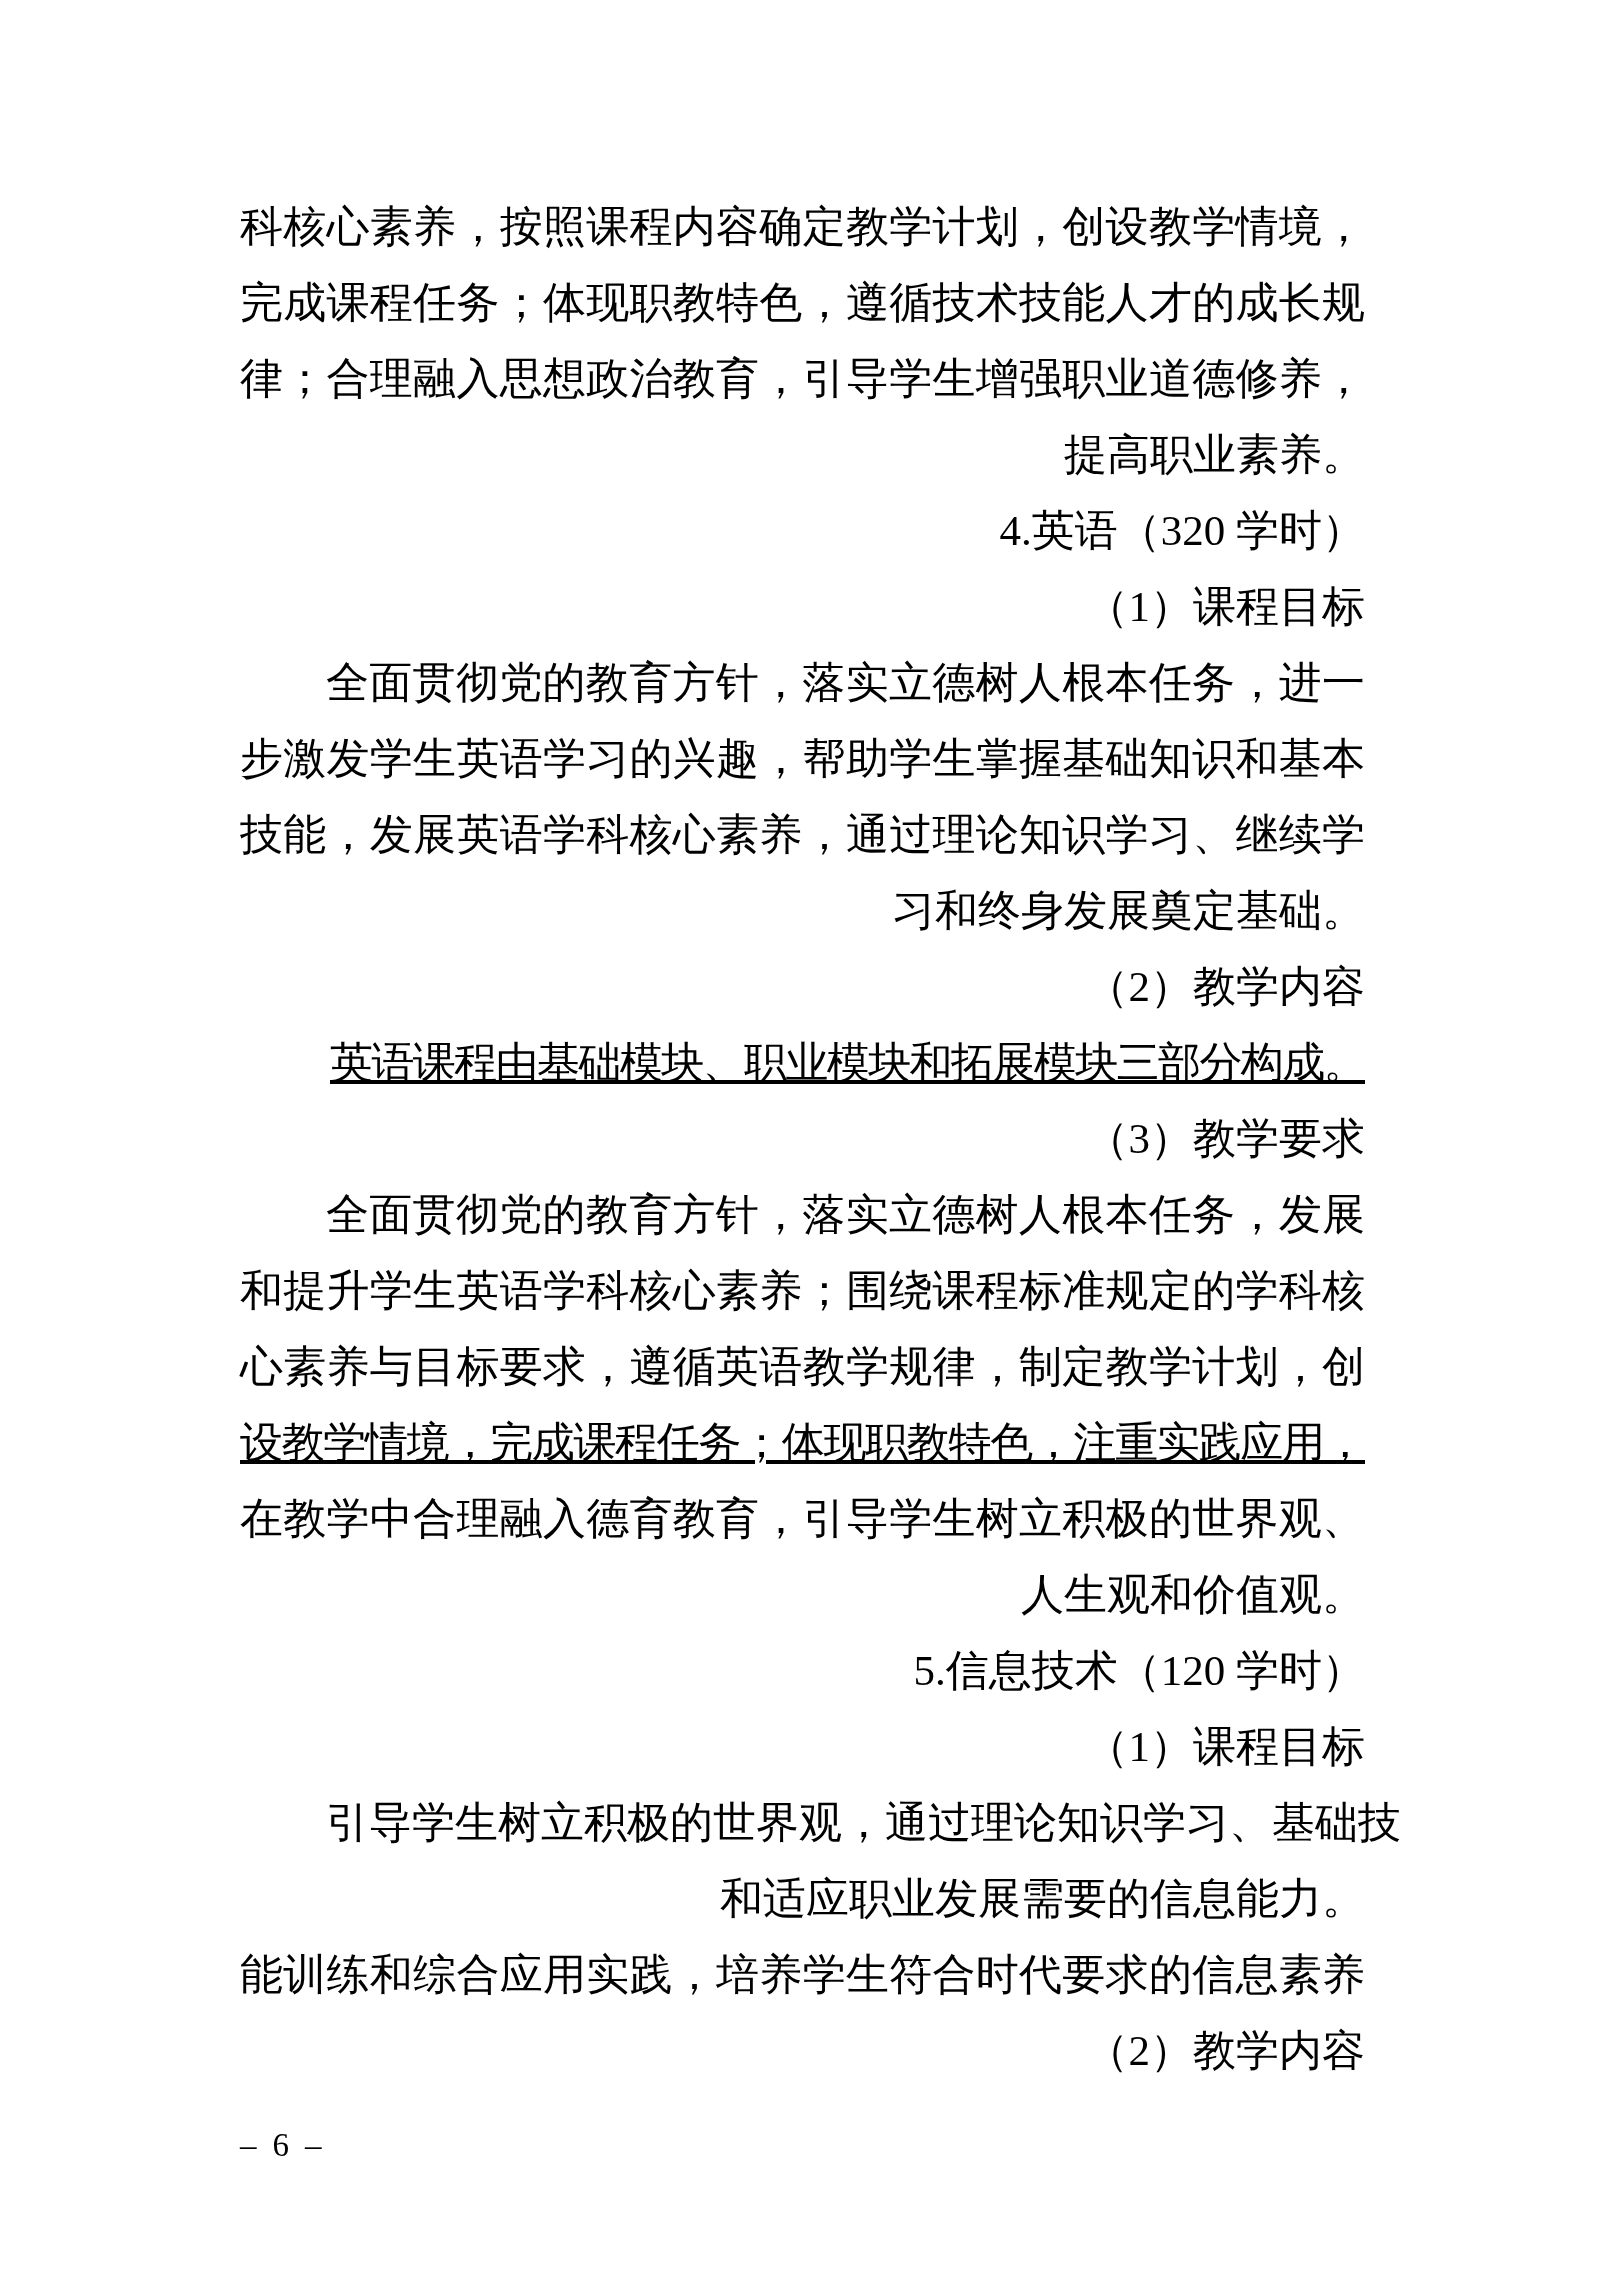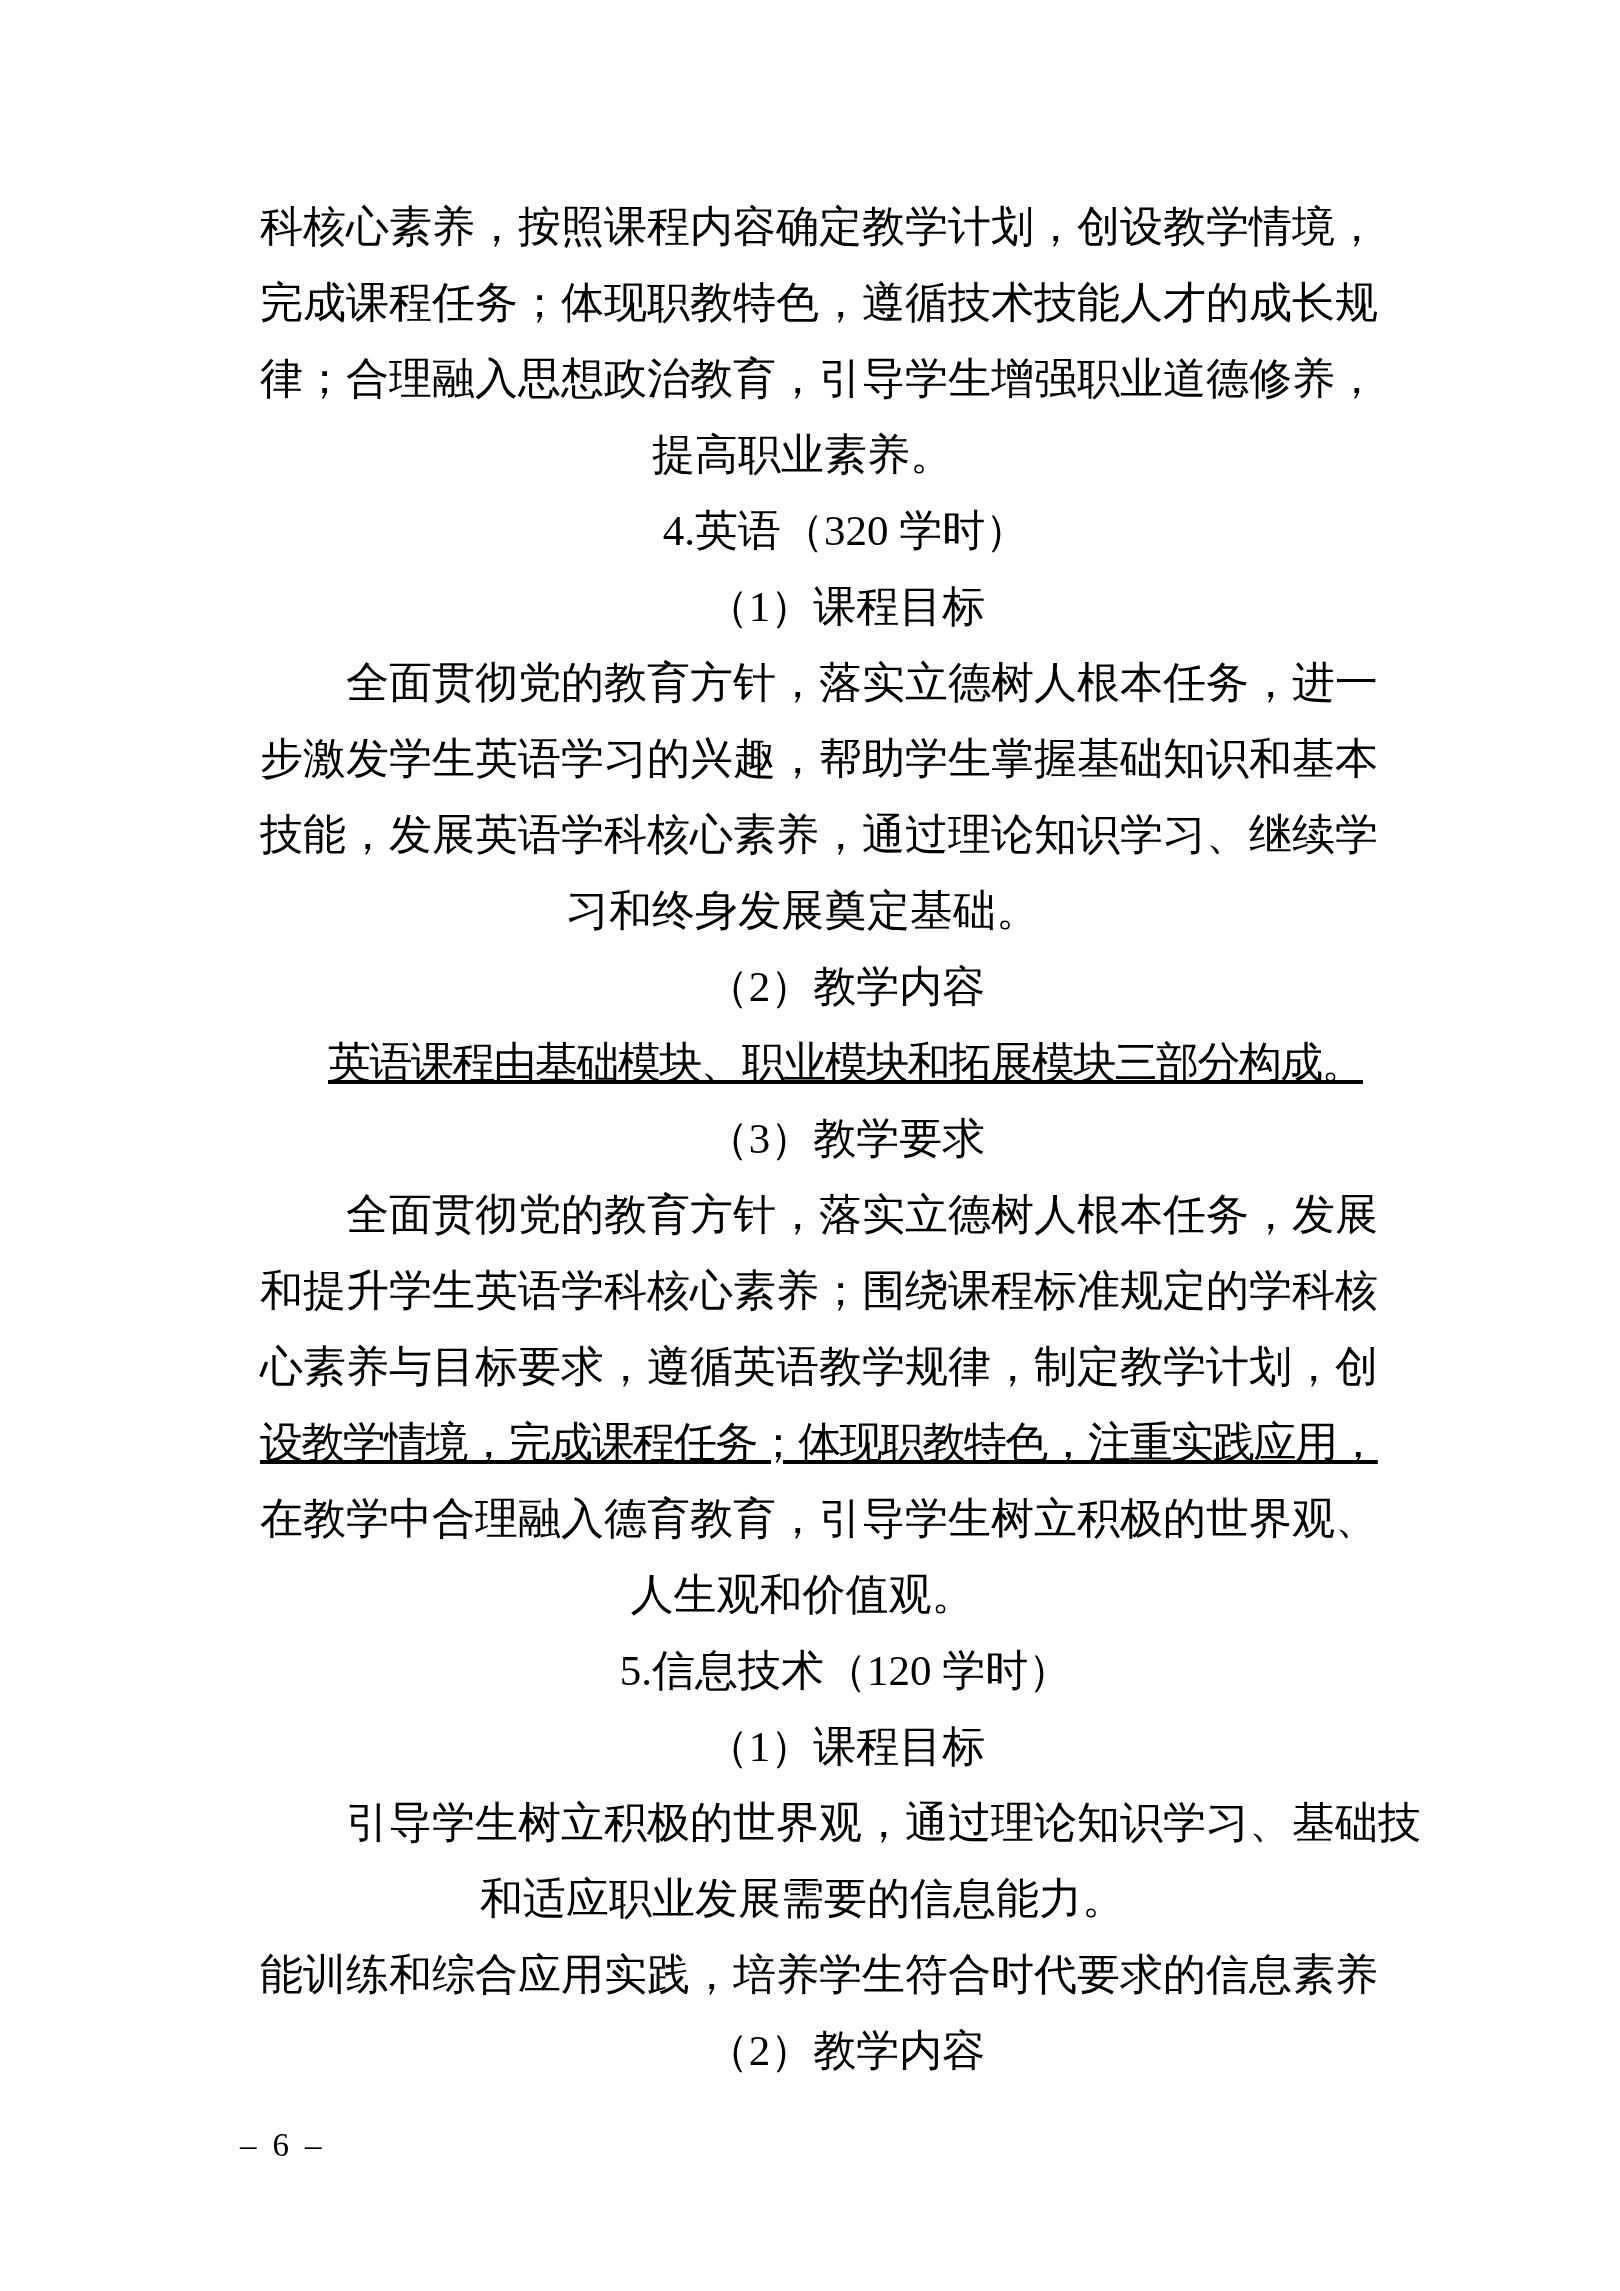--- a/index.html
+++ b/index.html
@@ -20,26 +20,25 @@
     position: absolute;
     left: 240px;
     top: 189px;
     width: 1125px;
   }
   .line {
     height: 76px;
     line-height: 76px;
     font-size: 43px;
     white-space: nowrap;
-    text-align: center;
+    text-align: right;
   }
   .fill {
     text-align: justify;
     text-align-last: justify;
-    margin-left: 20px;
   }
   .indent {
     padding-left: 86px;
   }
   .bold {
     font-weight: normal;
   }
   .tight {
     letter-spacing: -1.6px;
     text-decoration: underline;

